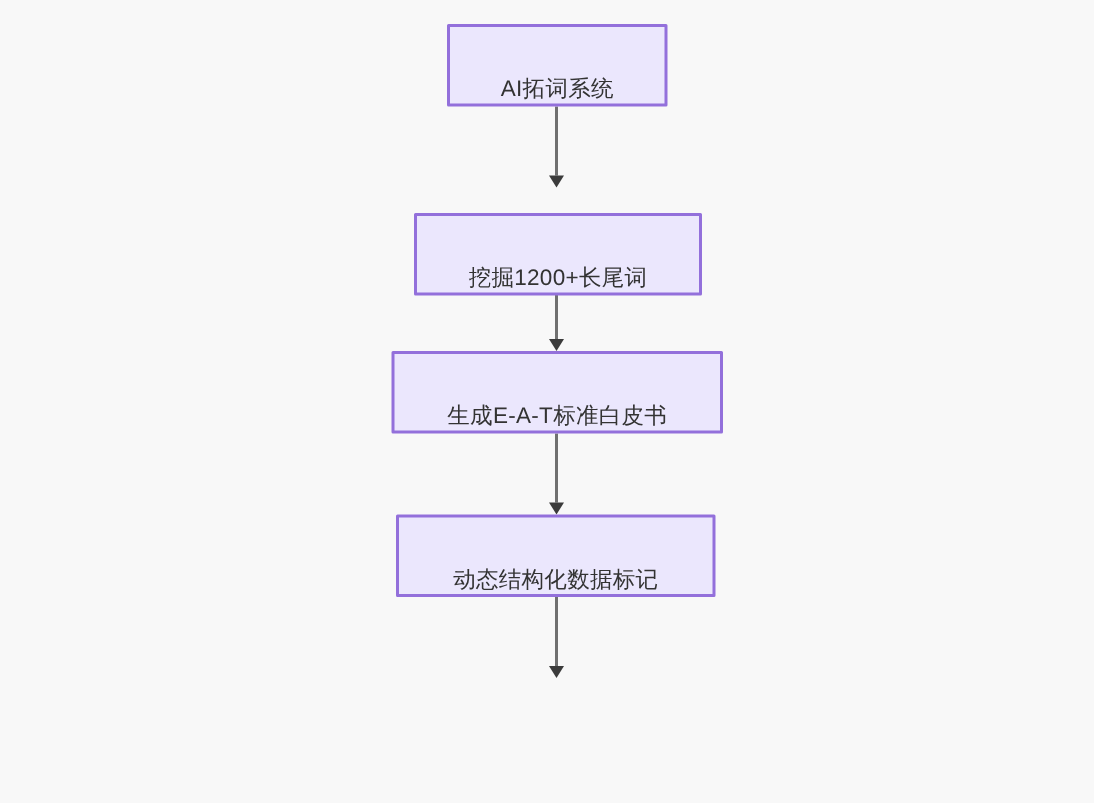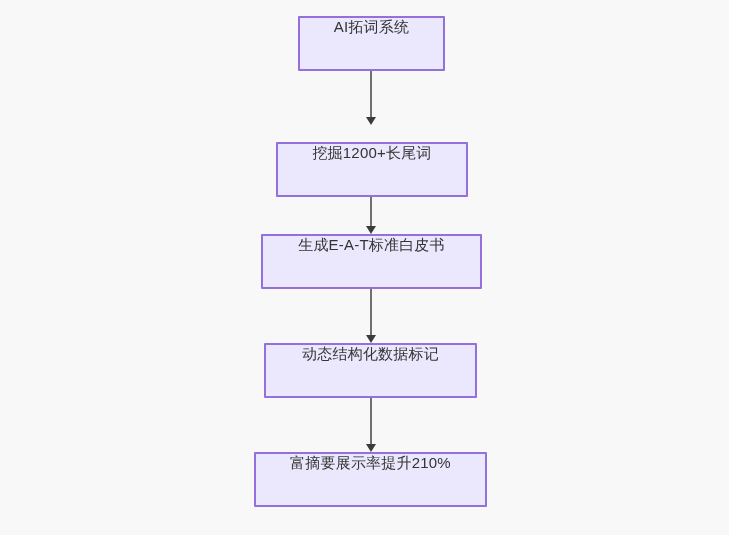--- a/index.html
+++ b/index.html
@@ -19,21 +19,21 @@
     height: 535px;
     background: #f8f8f8;
   }
   .flow-node {
     position: absolute;
     box-sizing: border-box;
     background: #ebe7fd;
     border: 2px solid #9370db;
     border-radius: 1px;
     display: flex;
-    align-items: flex-start;
+    align-items: flex-end;
     justify-content: center;
     color: #333333;
     font-size: 15px;
     line-height: 1.2;
     letter-spacing: 0.2px;
     white-space: nowrap;
   }
   .flow-node .node-label {
     display: block;
     text-align: center;
@@ -78,17 +78,14 @@
   </div>
 
   <div class="flow-node" style="left:261px; top:234px; width:221px; height:55px;">
     <span class="node-label">生成E-A-T标准白皮书</span>
   </div>
 
   <div class="flow-node" style="left:264px; top:343px; width:213px; height:55px;">
     <span class="node-label">动态结构化数据标记</span>
   </div>
 
-  <div class="flow-node" style="left:254px; top:452px; width:233px; height:55px;">
-    <span class="node-label">富摘要展示率提升210%</span>
-  </div>
 
 </div>
 
 </body></html>

